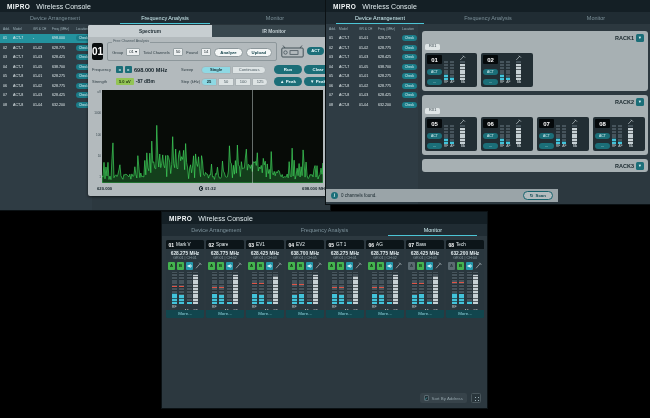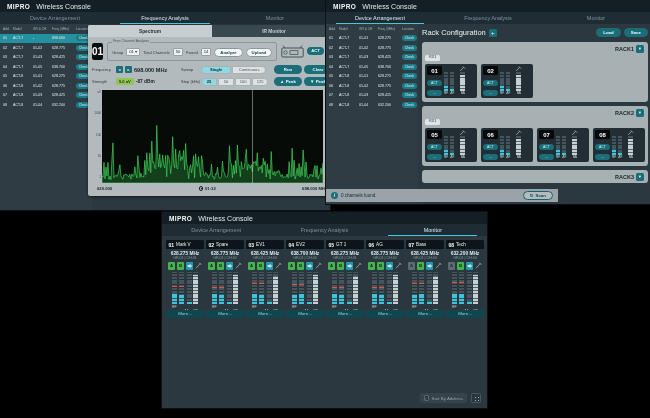--- a/index.html
+++ b/index.html
@@ -407,28 +407,20 @@
               <span class="tcell">08</span>
               <span class="tcell">ACT-8</span>
               <span class="tcell">01-04</span>
               <span class="tcell">632.200</span>
               <button class="checkpill">Check</button>
             </div>
           </div>
       </div>
 
       <div class="rackpane">
-        <div class="rackhead">
-          <span class="racktitle">Rack Configuration</span>
-          <button class="pluschip">+</button>
-          <div class="loadsave">
-            <button class="lspill">Load</button>
-            <button class="lspill">Save</button>
-          </div>
-        </div>
 
         <div>
 
         <div class="rackpanel" data-collapsed="false">
               <span class="rxchip">RX1</span>
               <div class="rackcorner">
                 <span class="rackname">RACK1</span>
                 <button class="collapsebtn">▾</button>
               </div>
               <div class="rackrow">

